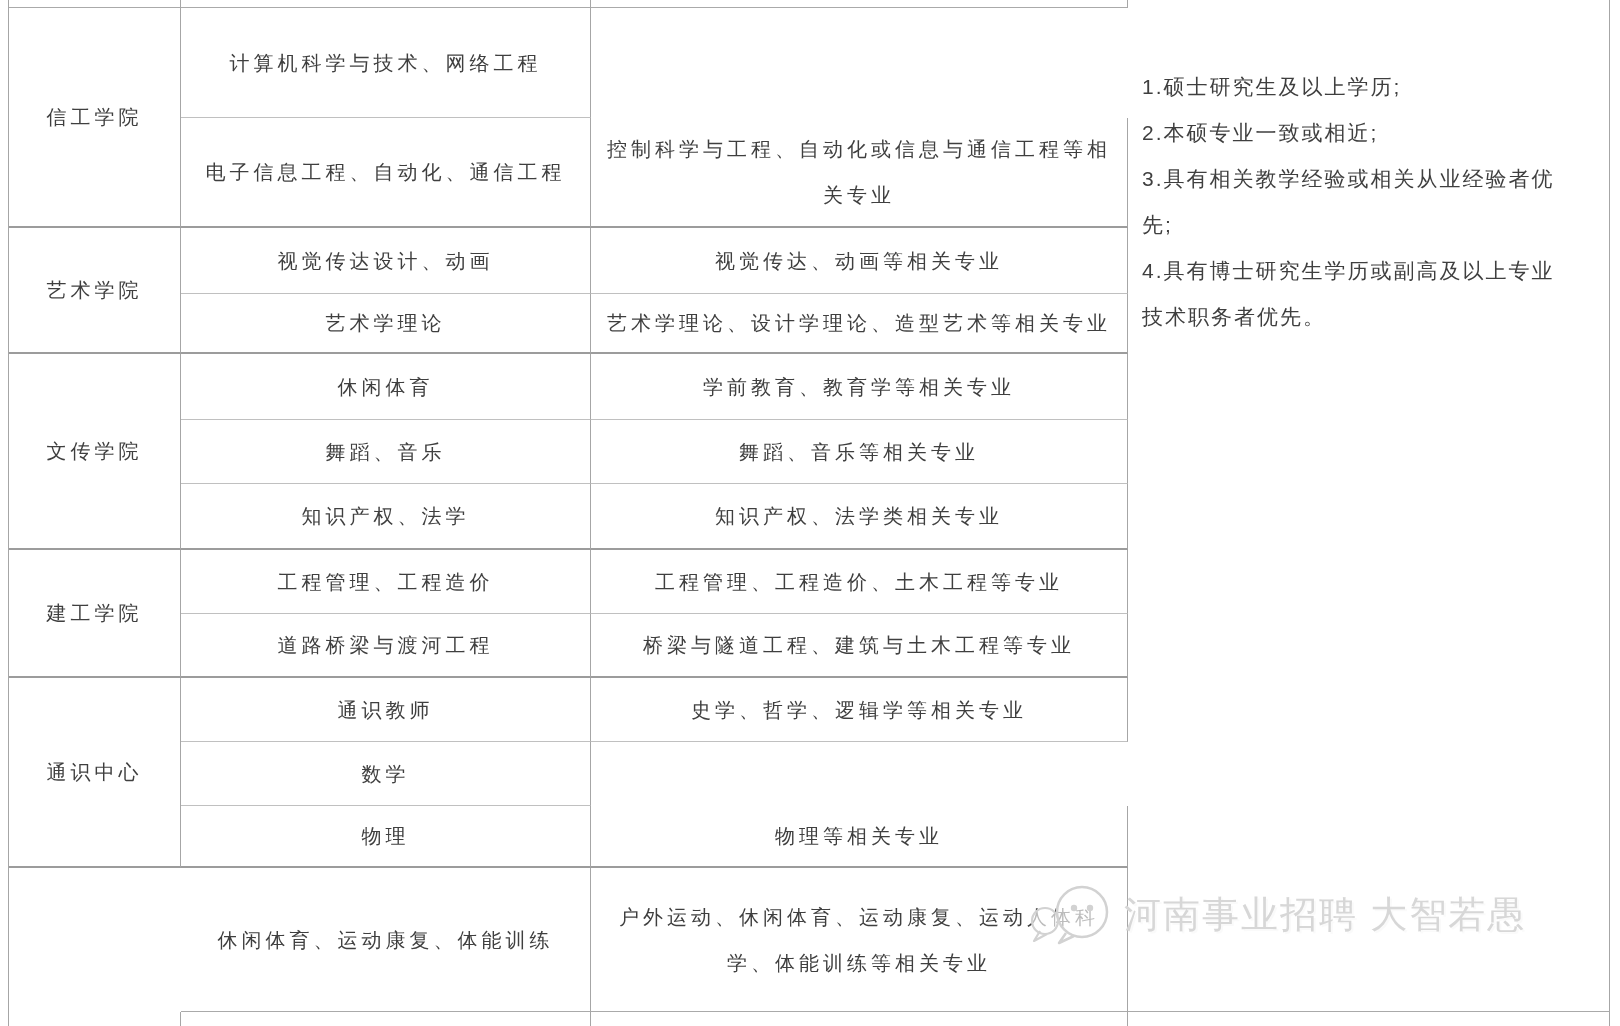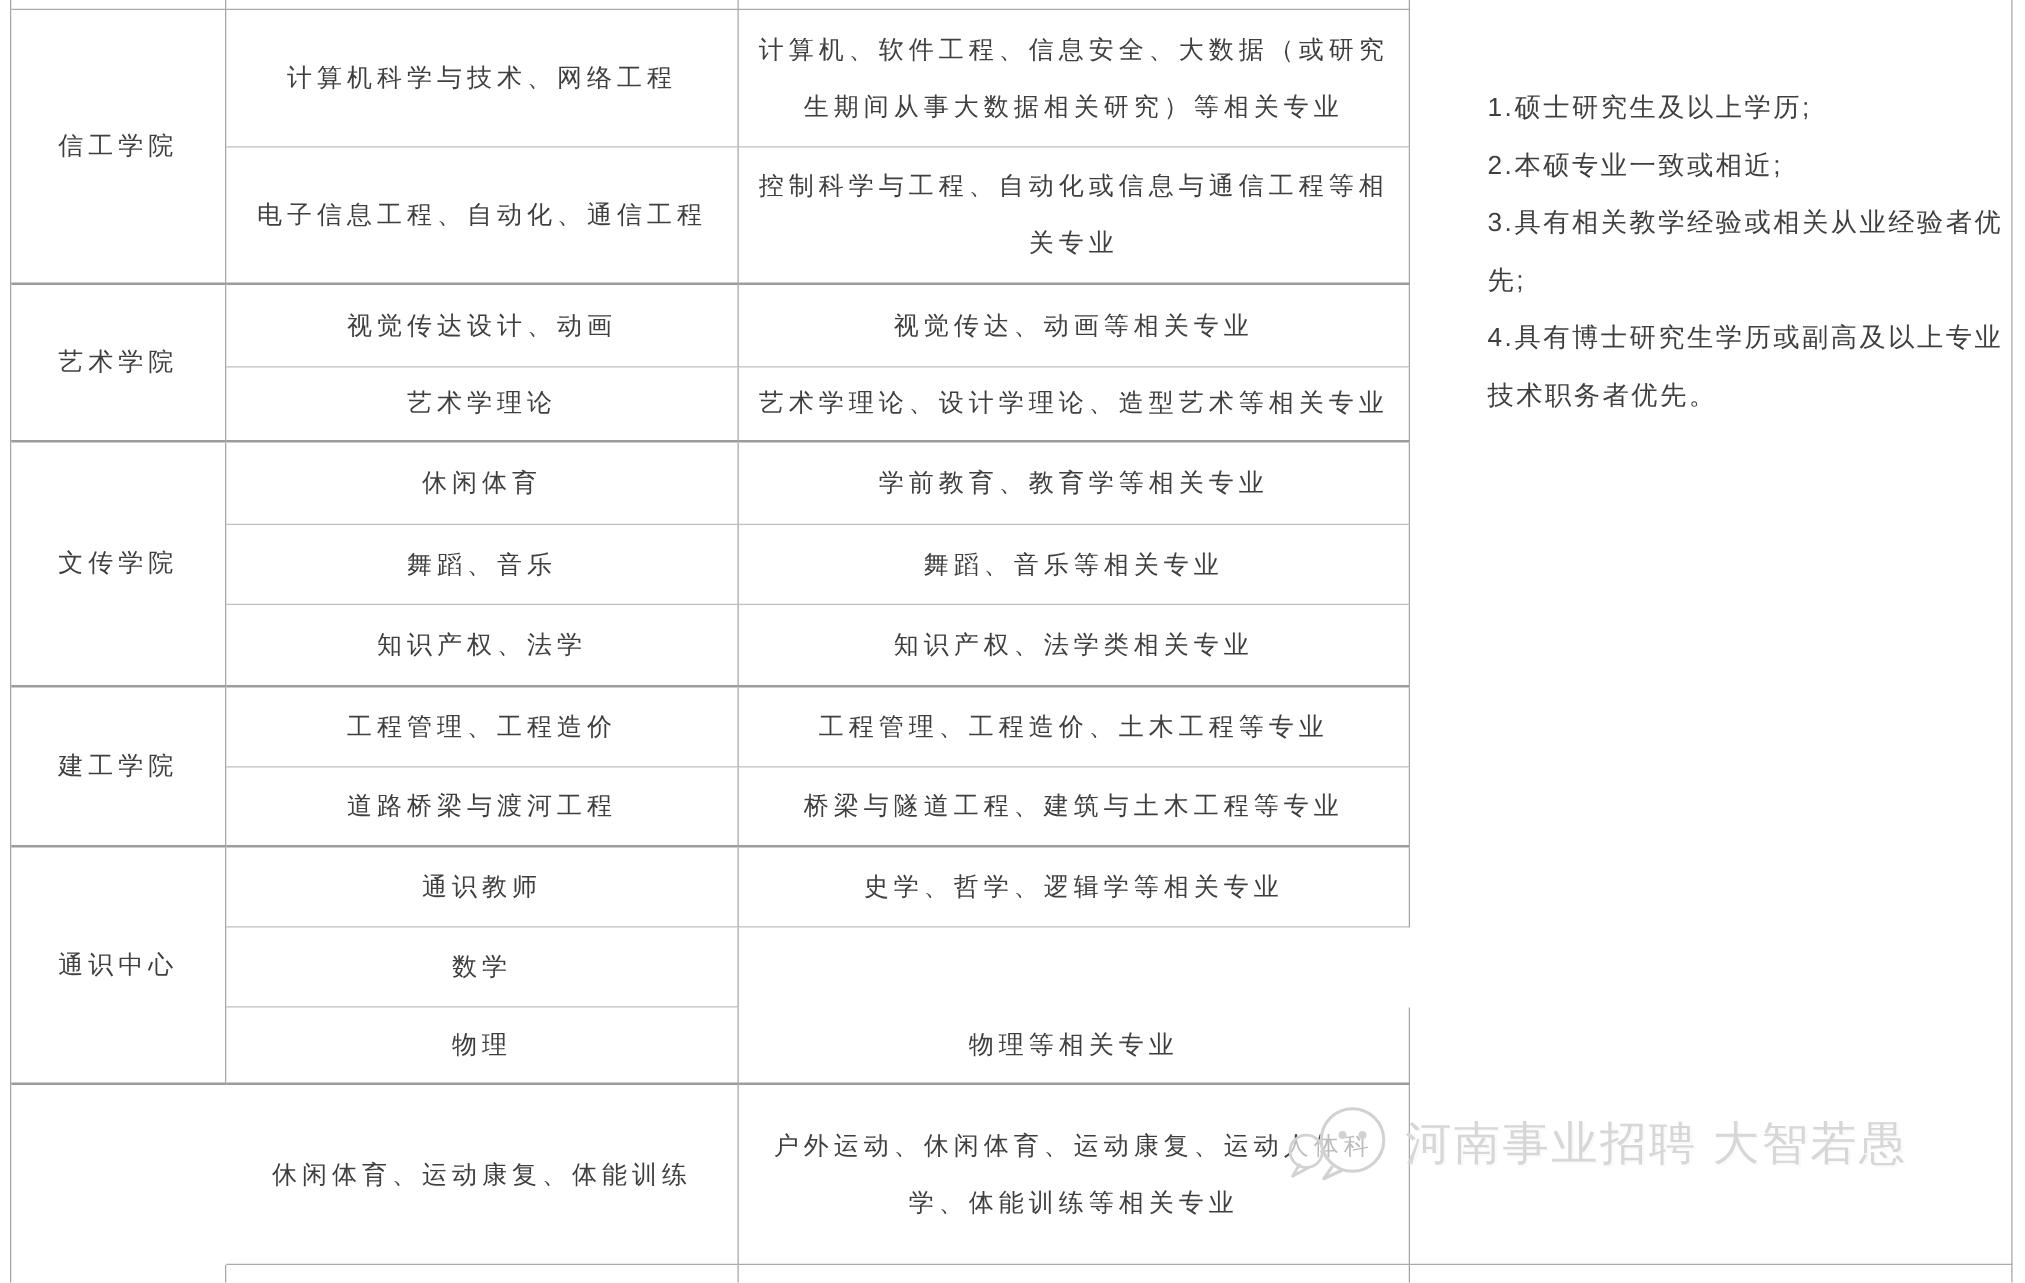--- a/index.html
+++ b/index.html
@@ -34,21 +34,21 @@
   .maj {padding:0 10px;}
   .req{
     flex-direction:column;
     align-items:flex-start;justify-content:flex-start;
     padding:64px 20px 0 14px;
     font-size:21px;
     letter-spacing:2px;
     line-height:46px;
     text-align:left;
   }
-  .req-item{width:420px;margin-left:48px;}
+  .req-item{width:420px;}
   .watermark{
     position:absolute;left:1028px;top:878px;
     display:flex;align-items:center;gap:8px;
     z-index:5;
   }
   .wm-text{
     font-size:37px;
     color:#d7d7d7;
     letter-spacing:2px;
     white-space:nowrap;
@@ -66,21 +66,20 @@
 
   <div class="cell req hbe" style="grid-area:1/4/15/5">
     <div class="req-item">1.硕士研究生及以上学历;</div>
     <div class="req-item">2.本硕专业一致或相近;</div>
     <div class="req-item">3.具有相关教学经验或相关从业经验者优先;</div>
     <div class="req-item">4.具有博士研究生学历或副高及以上专业技术职务者优先。</div>
   </div>
 
   <div class="cell hbs" style="grid-area:2/1/4/2">信工学院</div>
   <div class="cell hb" style="grid-area:2/2/3/3">计算机科学与技术、网络工程</div>
-  <div class="cell hb maj" style="grid-area:2/3/3/4">计算机、软件工程、信息安全、大数据（或研究生期间从事大数据相关研究）等相关专业</div>
   <div class="cell hbs" style="grid-area:3/2/4/3">电子信息工程、自动化、通信工程</div>
   <div class="cell hbs maj" style="grid-area:3/3/4/4">控制科学与工程、自动化或信息与通信工程等相关专业</div>
 
   <div class="cell hbs" style="grid-area:4/1/6/2">艺术学院</div>
   <div class="cell hb" style="grid-area:4/2/5/3">视觉传达设计、动画</div>
   <div class="cell hb maj" style="grid-area:4/3/5/4">视觉传达、动画等相关专业</div>
   <div class="cell hbs" style="grid-area:5/2/6/3">艺术学理论</div>
   <div class="cell hbs maj" style="grid-area:5/3/6/4">艺术学理论、设计学理论、造型艺术等相关专业</div>
 
   <div class="cell hbs" style="grid-area:6/1/9/2">文传学院</div>

